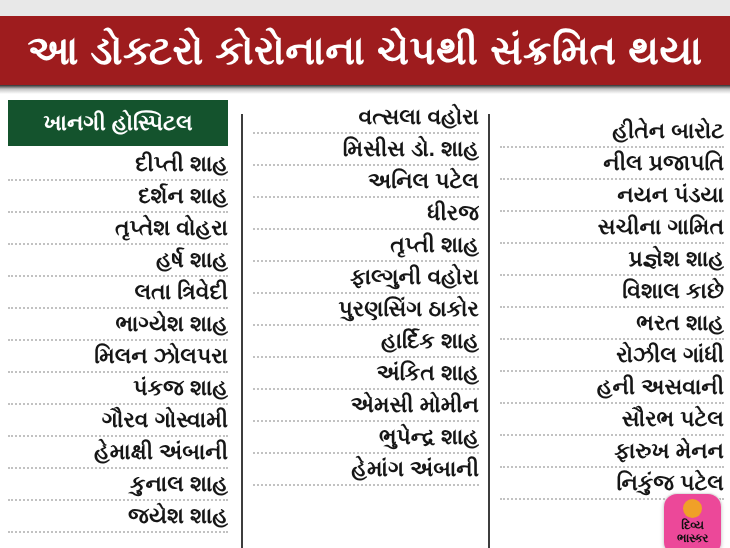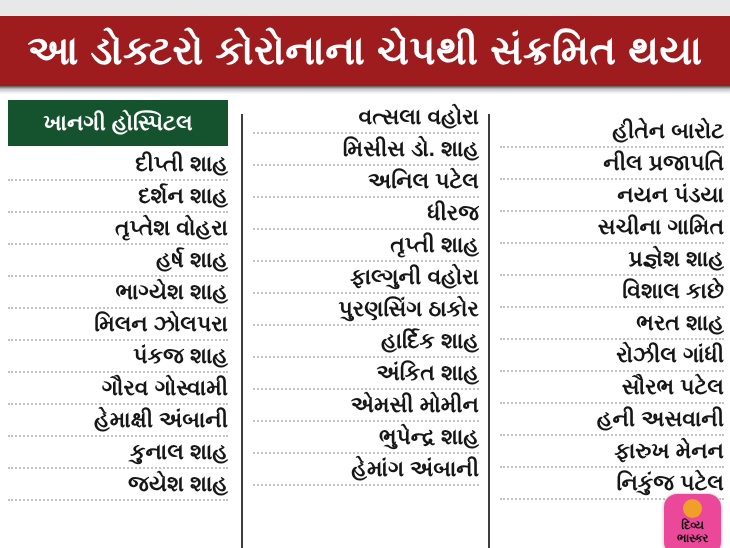--- a/index.html
+++ b/index.html
@@ -67,20 +67,21 @@
   </header>
   <div class="header-shadow"></div>
 
   <section class="col col-1">
     <div class="col-header">ખાનગી હોસ્પિટલ</div>
     <ul class="name-list">
         <li class="name-row">દીપ્તી શાહ</li>
         <li class="name-row">દર્શન શાહ</li>
         <li class="name-row">તૃપ્તેશ વોહરા</li>
         <li class="name-row">હર્ષ શાહ</li>
+        <li class="name-row">લતા ત્રિવેદી</li>
         <li class="name-row">ભાગ્યેશ શાહ</li>
         <li class="name-row">મિલન ઝોલપરા</li>
         <li class="name-row">પંકજ શાહ</li>
         <li class="name-row">ગૌરવ ગોસ્વામી</li>
         <li class="name-row">હેમાક્ષી અંબાની</li>
         <li class="name-row">કુનાલ શાહ</li>
         <li class="name-row">જયેશ શાહ</li>
       </ul>
   </section>
 
@@ -108,22 +109,22 @@
   <section class="col col-3">
     <ul class="name-list">
         <li class="name-row">હીતેન બારોટ</li>
         <li class="name-row">નીલ પ્રજાપતિ</li>
         <li class="name-row">નયન પંડયા</li>
         <li class="name-row">સચીના ગામિત</li>
         <li class="name-row">પ્રજ્ઞેશ શાહ</li>
         <li class="name-row">વિશાલ કાછે</li>
         <li class="name-row">ભરત શાહ</li>
         <li class="name-row">રોઝીલ ગાંધી</li>
+        <li class="name-row">હની અસવાની</li>
         <li class="name-row">સૌરભ પટેલ</li>
-        <li class="name-row">હની અસવાની</li>
         <li class="name-row">ફારુખ મેનન</li>
         <li class="name-row">નિકુંજ પટેલ</li>
       </ul>
   </section>
 
   <div class="logo">
     <div class="logo-sun"></div>
     <div class="logo-text">
       <span>દિવ્ય</span>
       <span>ભાસ્કર</span>

